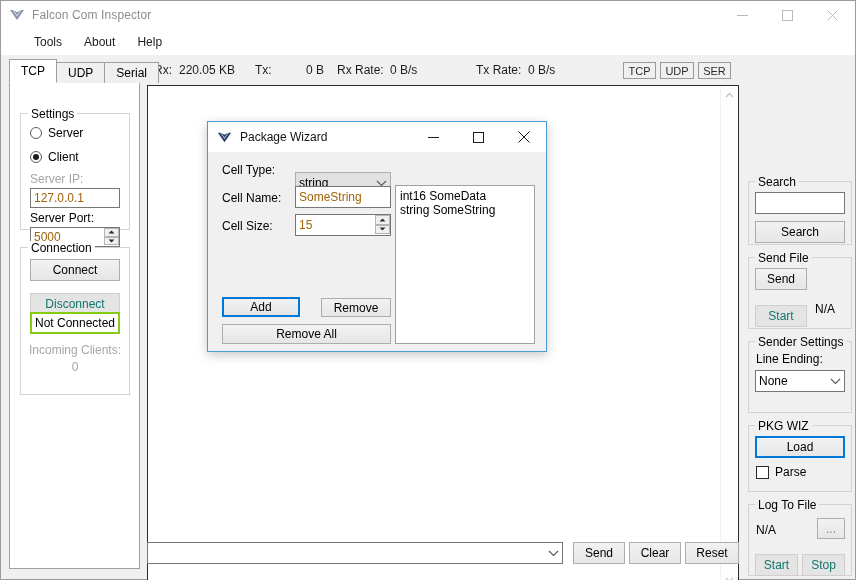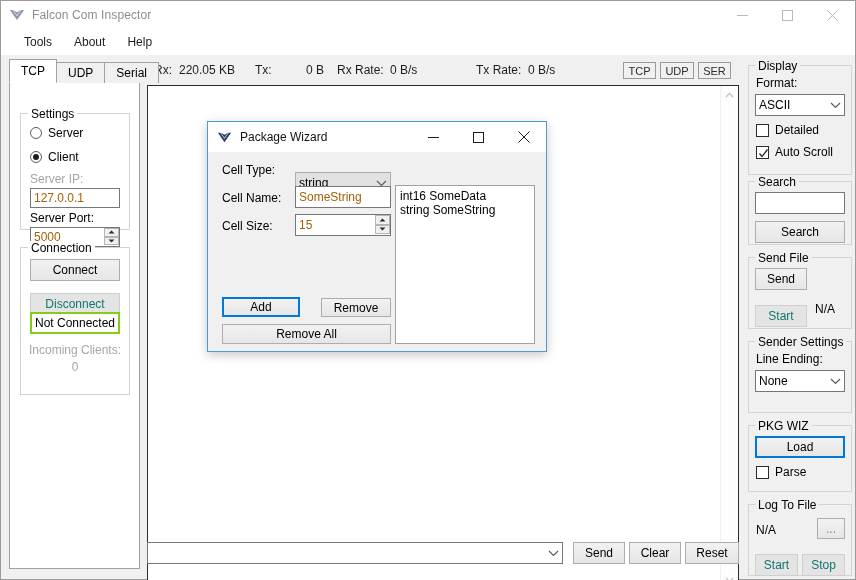--- a/index.html
+++ b/index.html
@@ -53,21 +53,21 @@
     color: #b9b9b9;
   }
   .wc svg { display: block; }
 
   
   .menubar {
     height: 26px;
     background: #ffffff;
     display: flex;
     align-items: center;
-    padding-left: 12px;
+    padding-left: 22px;
   }
   .menu-item {
     padding: 3px 11px;
     font-size: 12px;
     color: #1d1d1d;
   }
 
   
   .body-area {
     position: absolute;
@@ -485,44 +485,20 @@
             </svg>
         </span>
       </div>
       <div class="btn" style="position:absolute; left:426px; top:0; width:52px; height:22px;">Send</div>
       <div class="btn" style="position:absolute; left:482px; top:0; width:52px; height:22px;">Clear</div>
       <div class="btn" style="position:absolute; left:538px; top:0; width:54px; height:22px;">Reset</div>
     </div>
 
     <div class="sidebar">
 
-      <div class="sb-group" style="top:10px; height:110px;">
-        <span class="sb-label">Display</span>
-        <span class="smalltext" style="left:7px; top:10px;">Format:</span>
-        <div style="position:absolute; left:6px; top:28px; width:90px; height:22px;">
-          <div class="combo" style="left:0; top:0; width:90px; height:22px;">ASCII</div>
-          <span class="combo-arrow">
-            <svg width="11" height="7" viewBox="0 0 11 7">
-                <path d="M1 1 L5.5 5.5 L10 1" fill="none" stroke="#5a5a5a" stroke-width="1.2"></path>
-              </svg>
-          </span>
-        </div>
-        <div class="checkrow" style="left:7px; top:57px;">
-          <span class="checkbox"></span>
-          <span>Detailed</span>
-        </div>
-        <div class="checkrow" style="left:7px; top:79px;">
-          <span class="checkbox">
-            <svg width="11" height="11" viewBox="0 0 11 11">
-                <path d="M1.5 5.5 L4 8.5 L9.5 1.5" fill="none" stroke="#2b2b2b" stroke-width="1.3"></path>
-              </svg>
-          </span>
-          <span>Auto Scroll</span>
-        </div>
-      </div>
 
       <div class="sb-group" style="top:126px; height:64px;">
         <span class="sb-label">Search</span>
         <input class="textinput" style="left: 6px; top: 10px; width: 90px; height: 22px;" value="">
         <div class="btn" style="position:absolute; left:6px; top:39px; width:90px; height:22px;">Search</div>
       </div>
 
       <div class="sb-group" style="top:202px; height:72px;">
         <span class="sb-label">Send File</span>
         <div class="btn" style="position:absolute; left:6px; top:10px; width:52px; height:22px;">Send</div>

